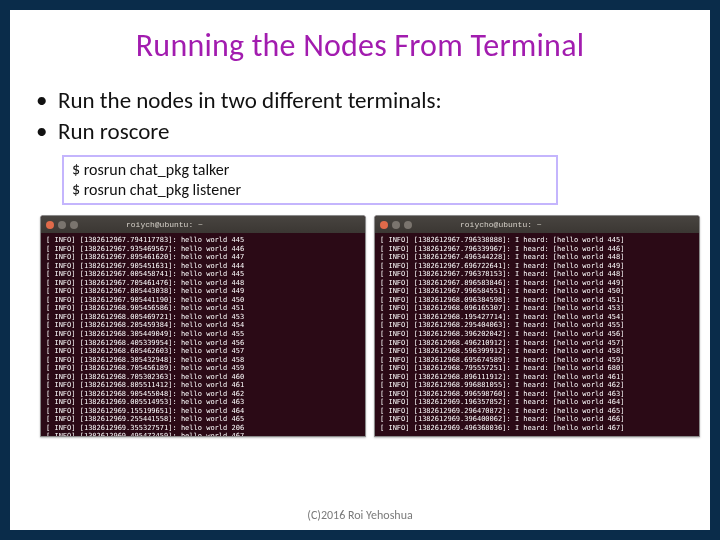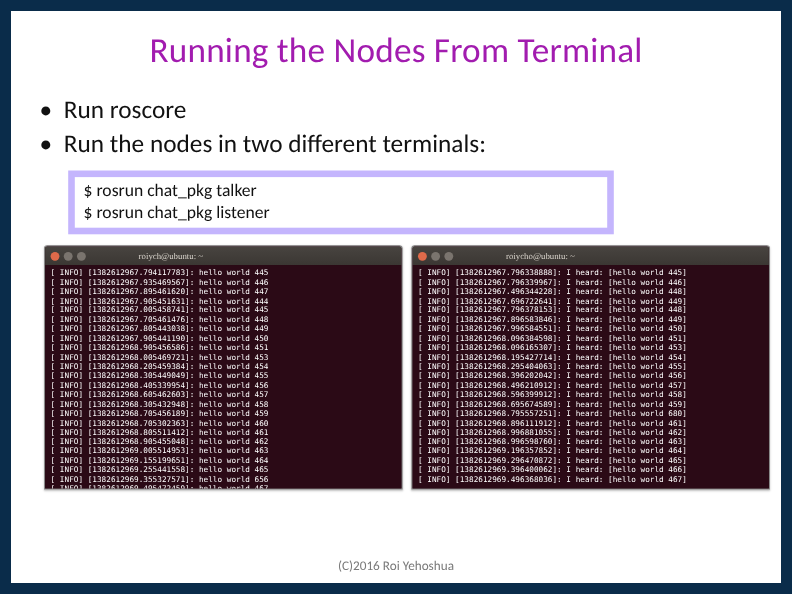--- a/index.html
+++ b/index.html
@@ -39,21 +39,21 @@
     content: "•";
     position: absolute;
     left: 0;
     top: 0;
     color: #111;
     font-size: 23px;
   }
   .codebox {
     margin: 4px 0 10px 34px;
     width: 496px;
-    border: 6px solid #c4b5fd;
+    border: 2px solid #c4b5fd;
     background: #fff;
     padding: 3px 8px 4px 8px;
   }
   .codebox .line {
     font-family: "Calibri", Arial, sans-serif;
     font-size: 16px;
     color: #111;
     line-height: 1.22;
   }
   .terminals {
@@ -81,21 +81,21 @@
   .term-titlebar .dot {
     width: 8px; height: 8px; border-radius: 50%;
   }
   .dot.close { background: #e06a4a; }
   .dot.min   { background: #7a746e; }
   .dot.max   { background: #7a746e; }
   .term-titlebar .term-title {
     color: #d7d2ca;
     font-size: 8px;
     margin-left: 4px;
-    font-family: Liberation Serif, serif;
+    font-family: Liberation Mono, monospace;
     white-space: nowrap;
     overflow: hidden;
     padding-left: 40px;
   }
   .term-body {
     background: #2b0a16;
     padding: 3px 23px 4px 5px;
     height: 203px;
   }
   .term-body .tline {
@@ -118,22 +118,22 @@
   }
 </style>
 </head>
 <body>
 
 <div class="slide">
 
   <h1 class="title">Running the Nodes From Terminal</h1>
 
   <ul class="bullets">
+    <li>Run the nodes in two different terminals:</li>
     <li>Run roscore</li>
-    <li>Run the nodes in two different terminals:</li>
   </ul>
 
   <div class="codebox">
     <div class="line">$ rosrun chat_pkg talker</div>
     <div class="line">$ rosrun chat_pkg listener</div>
   </div>
 
   <div class="terminals">
 
     <div class="term">
@@ -159,21 +159,21 @@
           <div class="tline"><span class="lvl">[ INFO]</span><span class="ts"> [1382612968.405339954]: </span><span class="msg">hello world 456</span></div>
           <div class="tline"><span class="lvl">[ INFO]</span><span class="ts"> [1382612968.605462603]: </span><span class="msg">hello world 457</span></div>
           <div class="tline"><span class="lvl">[ INFO]</span><span class="ts"> [1382612968.305432948]: </span><span class="msg">hello world 458</span></div>
           <div class="tline"><span class="lvl">[ INFO]</span><span class="ts"> [1382612968.705456189]: </span><span class="msg">hello world 459</span></div>
           <div class="tline"><span class="lvl">[ INFO]</span><span class="ts"> [1382612968.705302363]: </span><span class="msg">hello world 460</span></div>
           <div class="tline"><span class="lvl">[ INFO]</span><span class="ts"> [1382612968.805511412]: </span><span class="msg">hello world 461</span></div>
           <div class="tline"><span class="lvl">[ INFO]</span><span class="ts"> [1382612968.905455048]: </span><span class="msg">hello world 462</span></div>
           <div class="tline"><span class="lvl">[ INFO]</span><span class="ts"> [1382612969.005514953]: </span><span class="msg">hello world 463</span></div>
           <div class="tline"><span class="lvl">[ INFO]</span><span class="ts"> [1382612969.155199651]: </span><span class="msg">hello world 464</span></div>
           <div class="tline"><span class="lvl">[ INFO]</span><span class="ts"> [1382612969.255441558]: </span><span class="msg">hello world 465</span></div>
-          <div class="tline"><span class="lvl">[ INFO]</span><span class="ts"> [1382612969.355327571]: </span><span class="msg">hello world 656</span></div>
+          <div class="tline"><span class="lvl">[ INFO]</span><span class="ts"> [1382612969.355327571]: </span><span class="msg">hello world 206</span></div>
           <div class="tline"><span class="lvl">[ INFO]</span><span class="ts"> [1382612969.495472459]: </span><span class="msg">hello world 467</span></div>
         </div>
     </div>
 
     <div class="term">
       <div class="term-titlebar">
         <span class="dot close"></span>
         <span class="dot min"></span>
         <span class="dot max"></span>
         <span class="term-title">roiycho@ubuntu: ~</span>

